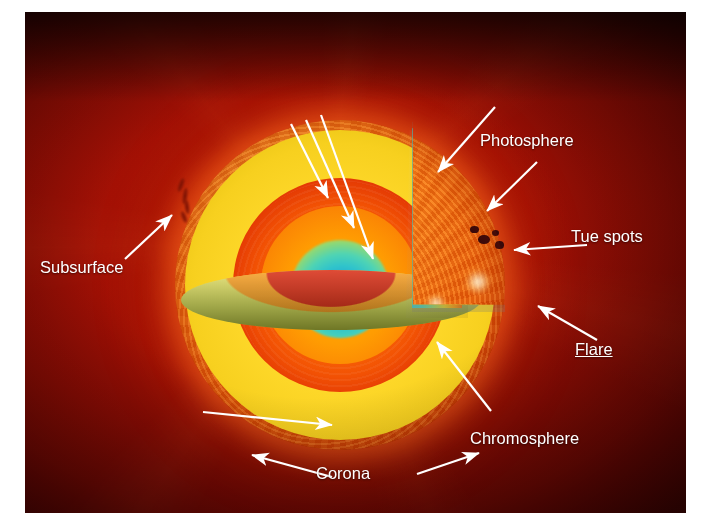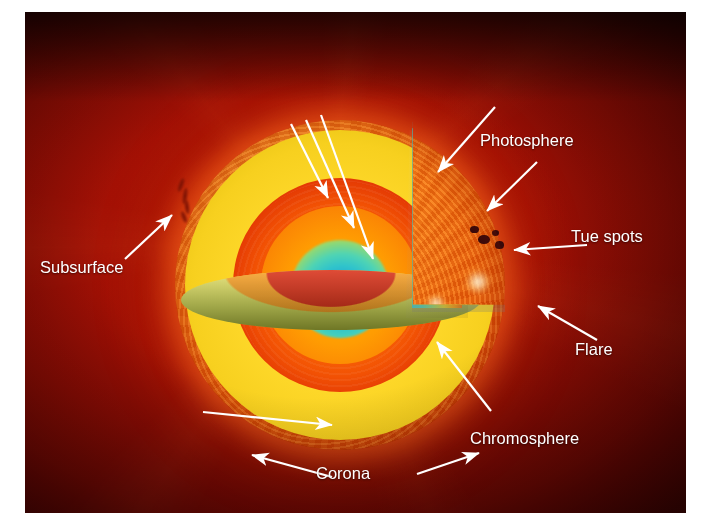--- a/index.html
+++ b/index.html
@@ -219,18 +219,18 @@
         <line x1="307" y1="465" x2="227" y2="443"></line>
         <line x1="392" y1="462" x2="454" y2="441"></line>
       </g>
     </svg>
 
 
 
     <div class="lbl" style="left:455px;top:119px;">Photosphere</div>
     <div class="lbl" style="left:546px;top:215px;">Tue spots</div>
     <div class="lbl" style="left:15px;top:246px;">Subsurface</div>
-    <div class="lbl" style="left:550px;top:328px;">Flare</div>
+    <div class="lbl" style="left:550px;top:328px;text-decoration:underline;">Flare</div>
     <div class="lbl" style="left:445px;top:396px;margin-top:21px;">Chromosphere</div>
     <div class="lbl" style="left:291px;top:452px;">Corona</div>
 
   </div>
 </div>
 
 </body></html>

